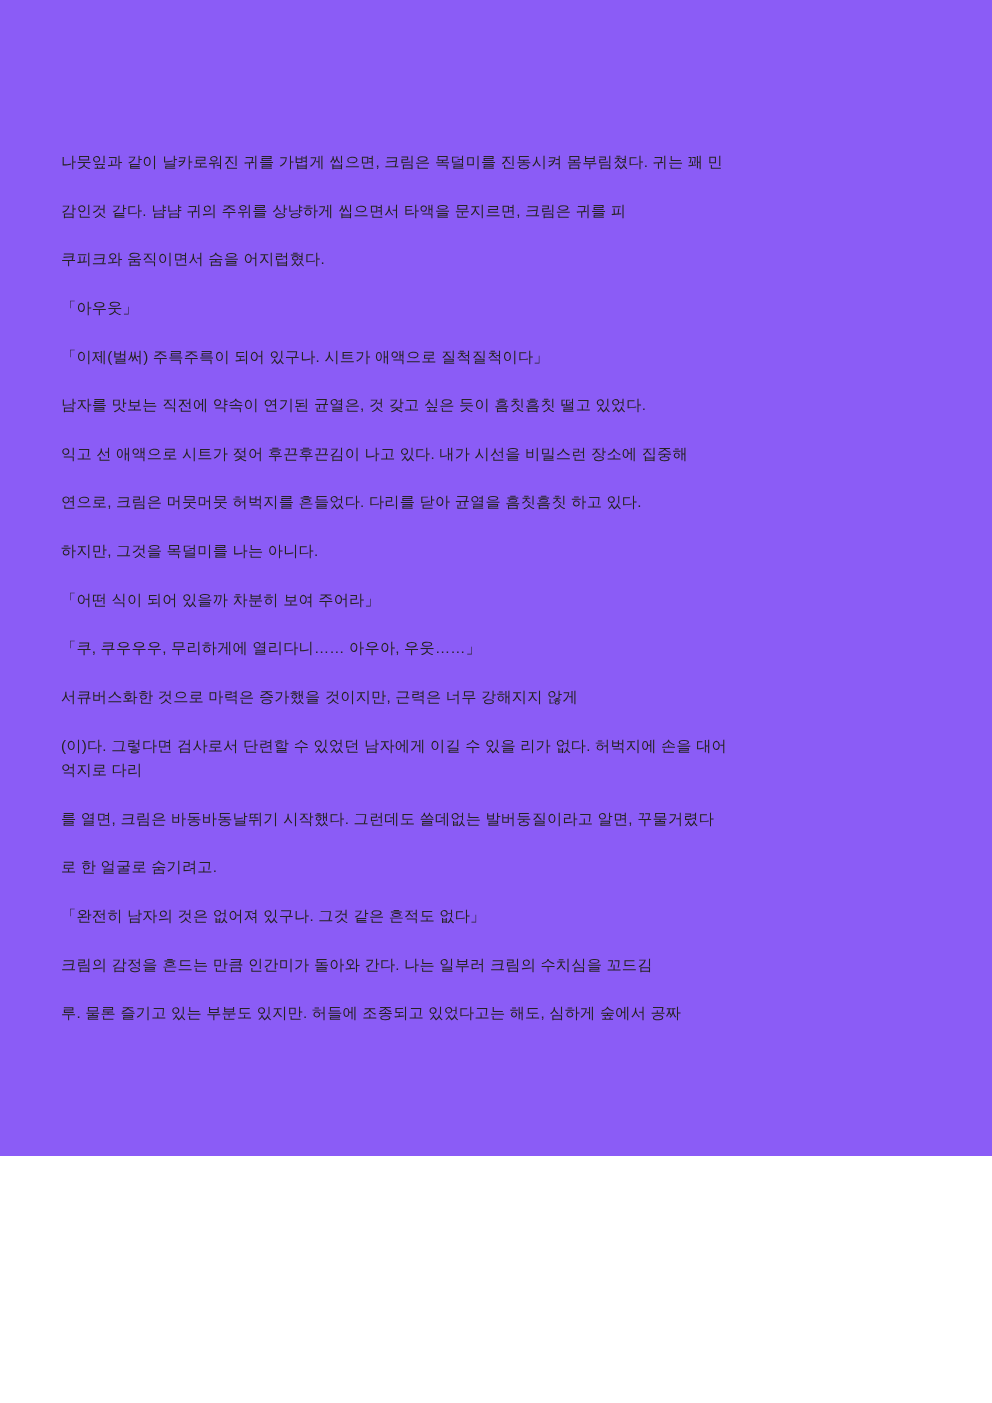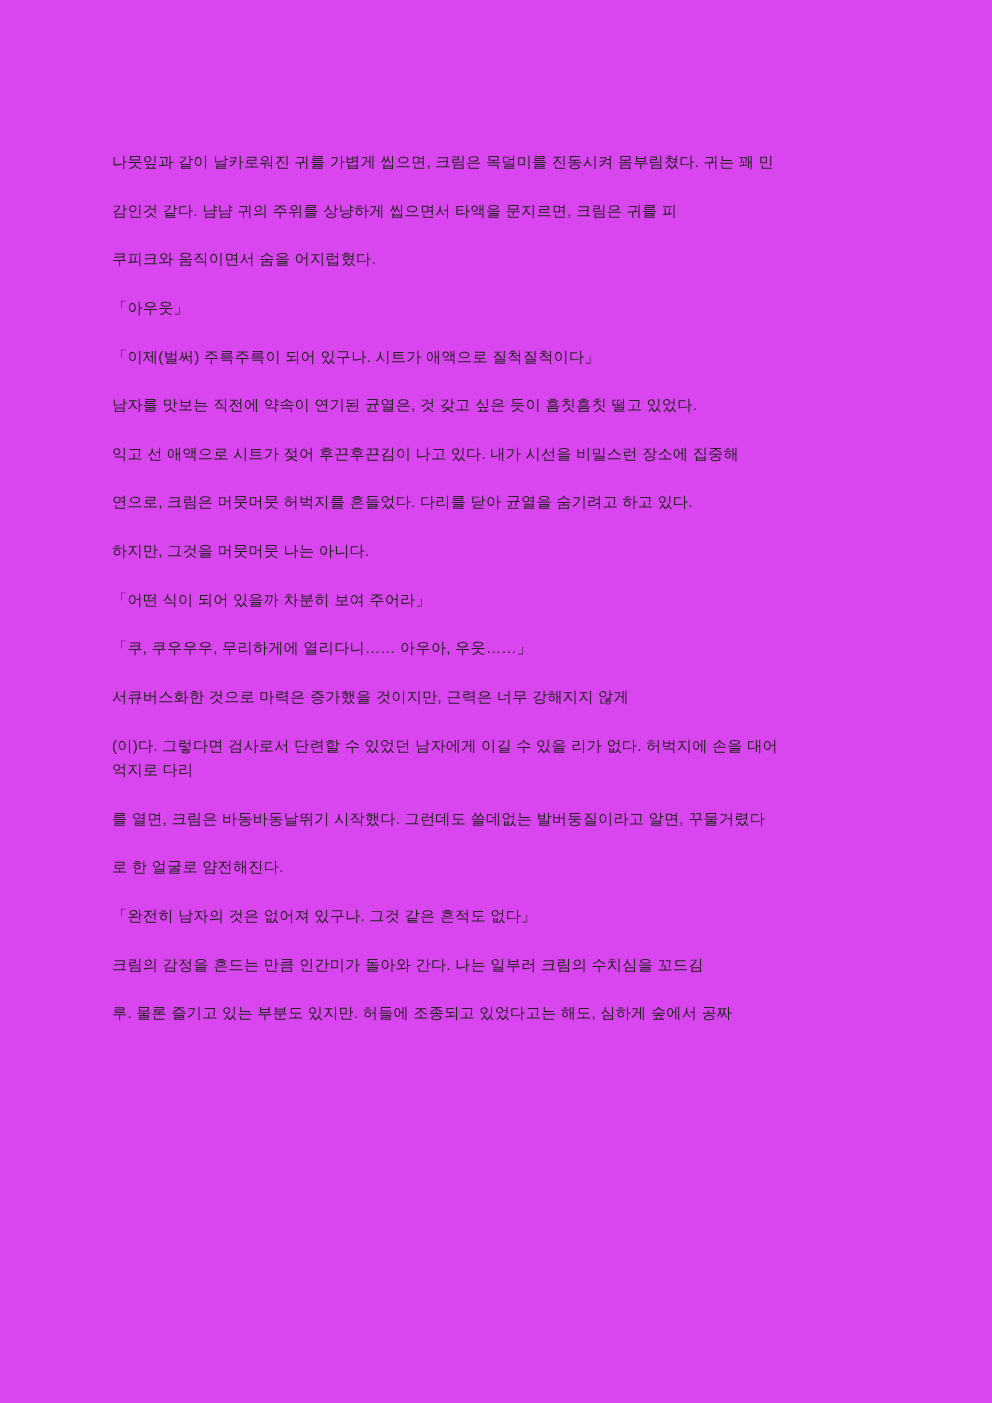--- a/index.html
+++ b/index.html
@@ -10,24 +10,24 @@
   body {
     width: 992px;
     height: 1403px;
     font-family: "Liberation Sans", "DejaVu Sans", sans-serif;
     color: #231f20;
     -webkit-font-smoothing: antialiased;
   }
   .page {
     position: relative;
     width: 992px;
-    height: 1403px;
-    background: #d946ef;
+    height: 1156px;
+    background: #8b5cf6;
     box-sizing: border-box;
-    padding: 150px 148px 0 112px;
+    padding: 150px 148px 0 61px;
   }
   .doc-body {
     width: 712px;
   }
   .para {
     font-size: 15.2px;
     line-height: 1.62;
     letter-spacing: 0.2px;
     color: #262322;
     margin: 0 0 24px 0;
@@ -44,25 +44,25 @@
 
 <div class="page">
   <div class="doc-body">
     <p class="para">나뭇잎과 같이 날카로워진 귀를 가볍게 씹으면, 크림은 목덜미를 진동시켜 몸부림쳤다. 귀는 꽤 민</p>
     <p class="para">감인것 같다. 냠냠 귀의 주위를 상냥하게 씹으면서 타액을 문지르면, 크림은 귀를 피</p>
     <p class="para">쿠피크와 움직이면서 숨을 어지럽혔다.</p>
     <p class="para">「아우웃」</p>
     <p class="para">「이제(벌써) 주륵주륵이 되어 있구나. 시트가 애액으로 질척질척이다」</p>
     <p class="para">남자를 맛보는 직전에 약속이 연기된 균열은, 것 갖고 싶은 듯이 흠칫흠칫 떨고 있었다.</p>
     <p class="para">익고 선 애액으로 시트가 젖어 후끈후끈김이 나고 있다. 내가 시선을 비밀스런 장소에 집중해</p>
-    <p class="para">연으로, 크림은 머뭇머뭇 허벅지를 흔들었다. 다리를 닫아 균열을 숨기려고 하고 있다.</p>
-    <p class="para">하지만, 그것을 머뭇머뭇 나는 아니다.</p>
+    <p class="para">연으로, 크림은 머뭇머뭇 허벅지를 흔들었다. 다리를 닫아 균열을 흠칫흠칫 하고 있다.</p>
+    <p class="para">하지만, 그것을 목덜미를 나는 아니다.</p>
     <p class="para">「어떤 식이 되어 있을까 차분히 보여 주어라」</p>
     <p class="para">「쿠, 쿠우우우, 무리하게에 열리다니…… 아우아, 우웃……」</p>
     <p class="para">서큐버스화한 것으로 마력은 증가했을 것이지만, 근력은 너무 강해지지 않게</p>
     <p class="para">(이)다. 그렇다면 검사로서 단련할 수 있었던 남자에게 이길 수 있을 리가 없다. 허벅지에 손을 대어 억지로 다리</p>
     <p class="para">를 열면, 크림은 바동바동날뛰기 시작했다. 그런데도 쓸데없는 발버둥질이라고 알면, 꾸물거렸다</p>
-    <p class="para">로 한 얼굴로 얌전해진다.</p>
+    <p class="para">로 한 얼굴로 숨기려고.</p>
     <p class="para">「완전히 남자의 것은 없어져 있구나. 그것 같은 흔적도 없다」</p>
     <p class="para">크림의 감정을 흔드는 만큼 인간미가 돌아와 간다. 나는 일부러 크림의 수치심을 꼬드김</p>
     <p class="para">루. 물론 즐기고 있는 부분도 있지만. 허들에 조종되고 있었다고는 해도, 심하게 숲에서 공짜</p>
   </div>
 </div>
 
 </body></html>

